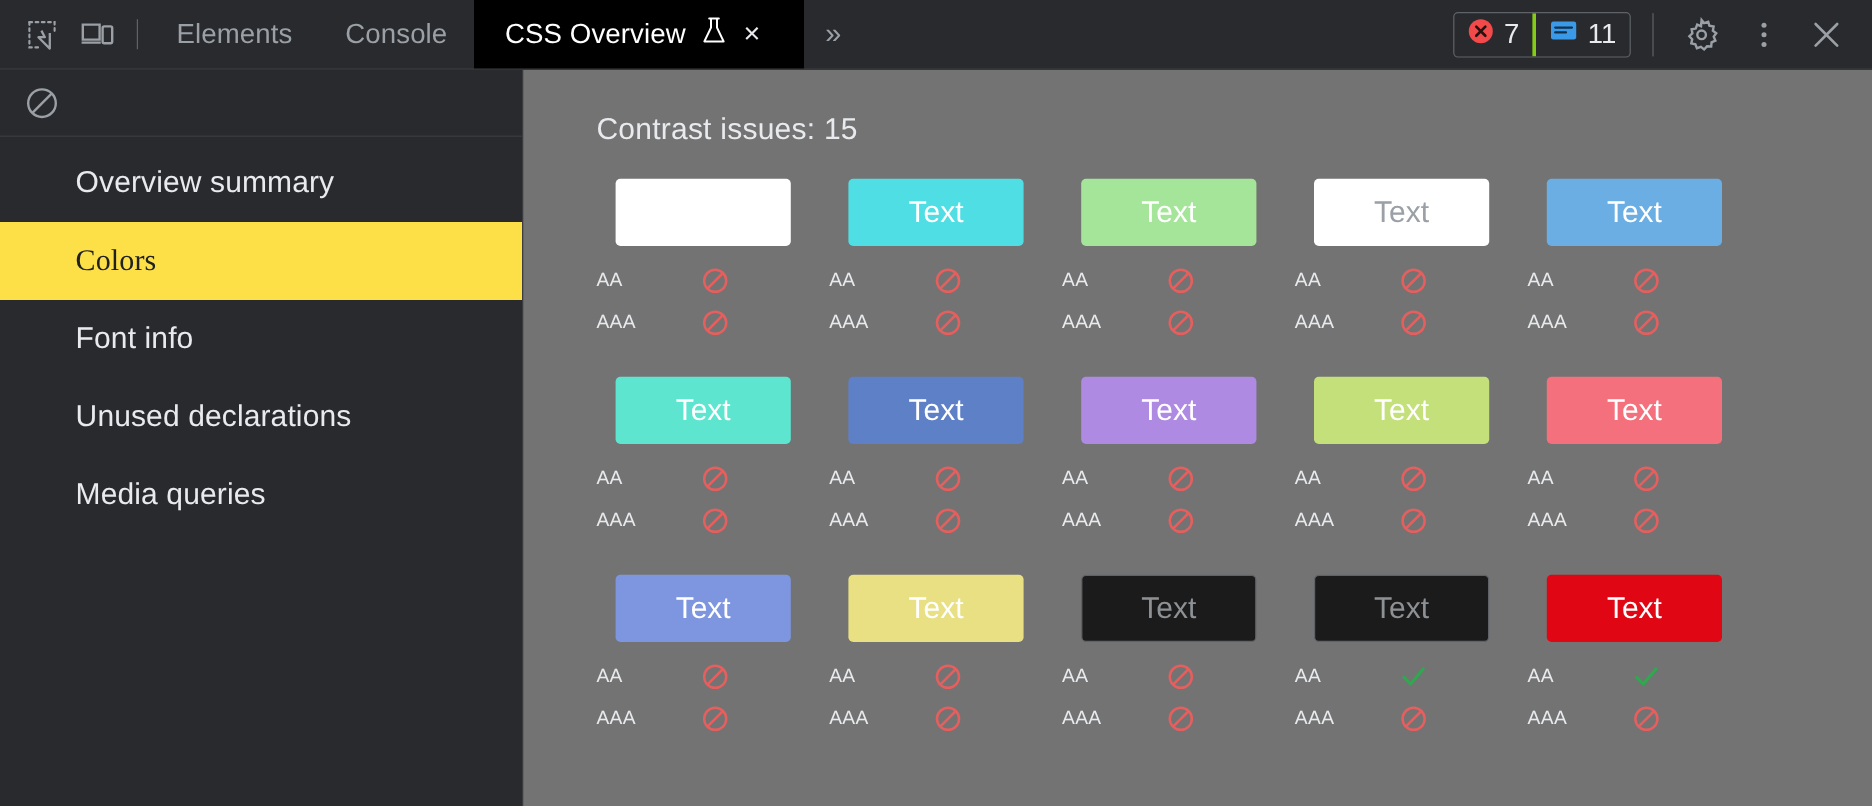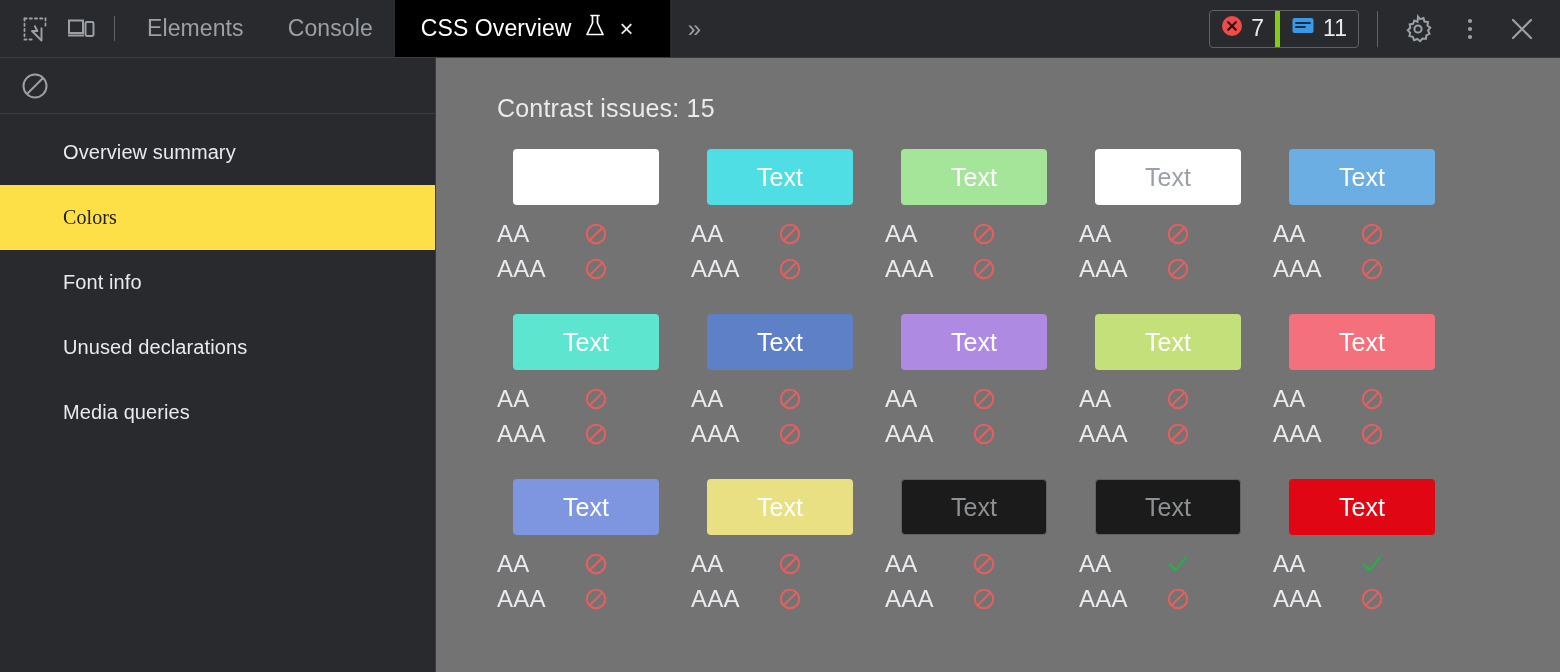--- a/index.html
+++ b/index.html
@@ -103,21 +103,21 @@
   }
   .badge {
     display: flex;
     align-items: center;
     gap: 8px;
     padding: 0 11px;
     font-size: 23px;
     color: #e8eaed;
     cursor: pointer;
   }
-  .badge + .badge { border-left: 5px solid #84cc16; }
+  .badge + .badge { border-left: 3px solid #84cc16; }
   .badge-sep { width: 1px; background: #5f6368; height: 36px; margin: 0 12px 0 14px; }
   .tb-right-btn {
     width: 48px;
     height: 48px;
     display: flex;
     align-items: center;
     justify-content: center;
     cursor: pointer;
   }
 
@@ -147,21 +147,21 @@
     width: 38px; height: 38px;
     display: flex; align-items: center; justify-content: center;
     cursor: pointer;
   }
   .sidebar-list { padding-top: 6px; }
   .sidebar-item {
     height: 65px;
     display: flex;
     align-items: center;
     padding-left: 63px;
-    font-size: 20px;
+    font-size: 25px;
     color: #e8eaed;
     cursor: pointer;
     letter-spacing: .1px;
   }
   .sidebar-item.active {
     background: #fde047;
     color: #202124;
     font-family: Liberation Serif, serif;
   }
 
@@ -198,21 +198,21 @@
   }
   .swatch.bordered { border: 1px solid #5f6368; }
   .ratings { margin-top: 11px; }
   .rating-row {
     display: flex;
     align-items: center;
     height: 35px;
   }
   .rating-label {
     width: 86px;
-    font-size: 24px;
+    font-size: 16px;
     color: #e8eaed;
     letter-spacing: .3px;
   }
   .rating-icon {
     display: flex;
     align-items: center;
     justify-content: center;
     width: 26px;
     height: 26px;
   }

